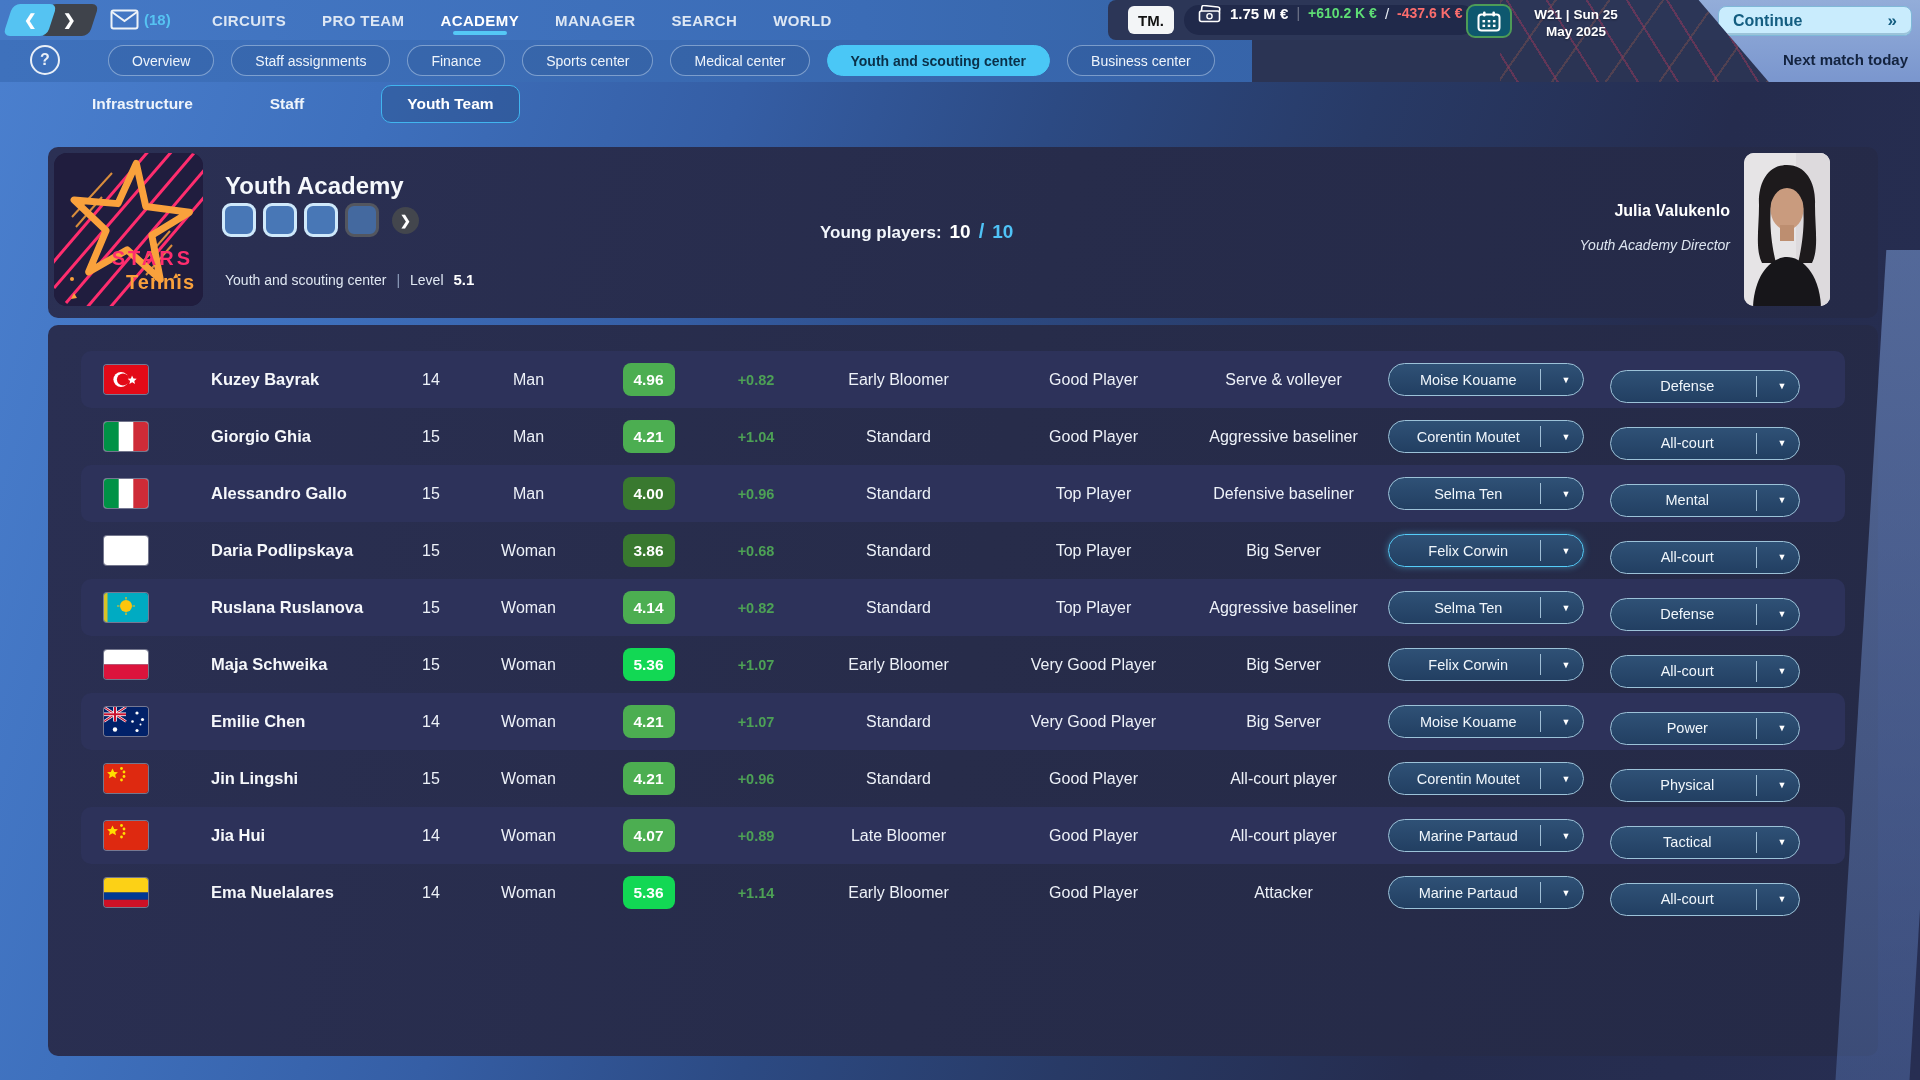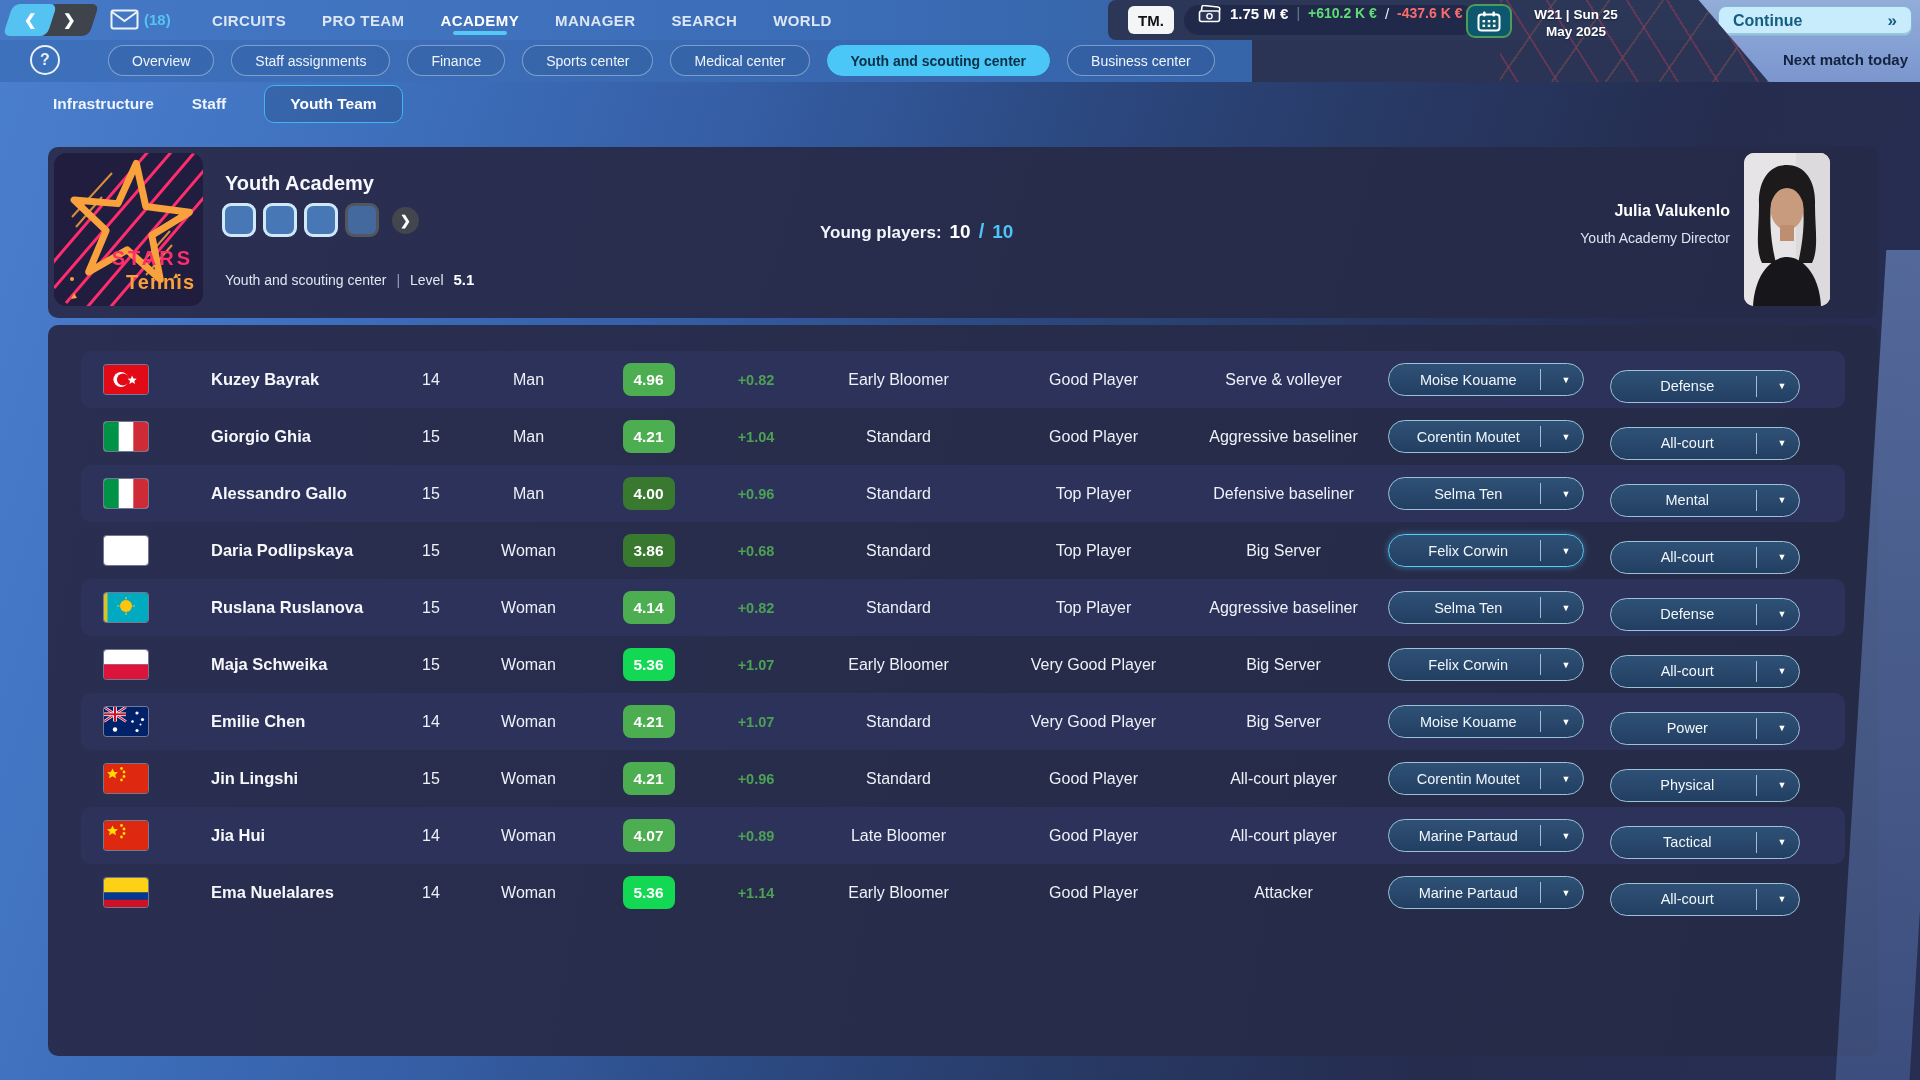--- a/index.html
+++ b/index.html
@@ -69,51 +69,51 @@
   .help-circle { position:absolute; left:30px; top:45px; width:30px; height:30px; border-radius:50%;
     border:2.5px solid #e9eff7; color:#e9eff7; display:flex; align-items:center; justify-content:center;
     font-weight:bold; font-size:16px; z-index:6; }
   .pills { position:absolute; left:108px; top:45px; display:flex; gap:17px; z-index:6; }
   .pill { height:31px; padding:0 23px; border-radius:16px; border:1px solid rgba(195,218,242,.5);
     background:rgba(22,45,90,.10); color:#eef4fb; font-size:14px; display:flex; align-items:center; cursor:pointer; }
   .pill.active { background:#4ac7f6; border-color:#4ac7f6; color:#0a3049; font-weight:bold; }
 
   
   .tabs { position:absolute; left:53px; top:84px; height:40px; display:flex; gap:38px; align-items:center; z-index:3; }
-  .tab { color:#eef4fb; font-size:15.5px; font-weight:600; cursor:pointer; }
+  .tab { color:#eef4fb; font-size:15.5px; font-weight:600; cursor:pointer;margin-left:39px; }
   .tab.active { border:1.5px solid #41b5ef; border-radius:10px; background:rgba(12,34,66,.18);
     height:38px; padding:0 25px; display:flex; align-items:center; color:#fff; }
 
   
   .header-panel { position:absolute; left:48px; top:147px; width:1830px; height:171px; border-radius:10px;
     background:linear-gradient(105deg,#2b3054,#272c4b 55%,#252a48); z-index:2; }
   .academy-logo { position:absolute; left:6px; top:6px; width:149px; height:153px; border-radius:13px;
     background:#201d3e; overflow:hidden; }
   .logo-text1 { position:absolute; left:0; right:10px; bottom:36px; text-align:right; color:#ff2d6e;
     font-weight:bold; font-size:20px; letter-spacing:3px; }
   .logo-text2 { position:absolute; left:0; right:8px; bottom:12px; text-align:right; color:#f9a13c;
     font-weight:bold; font-size:20px; letter-spacing:1px; }
-  .hp-title { position:absolute; left:177px; top:25px; color:#f5f8fc; font-size:20px; font-weight:bold; }
+  .hp-title { position:absolute; left:177px; top:25px; color:#f5f8fc; font-size:24px; font-weight:bold; }
   .slots { position:absolute; left:174px; top:56px; display:flex; align-items:center; gap:7px; }
   .slot { width:34px; height:34px; border-radius:9px; background:#4877b6; border:3px solid #cfe9fb; }
   .slot.inactive { border-color:#53565f; background:#44699f; }
   .slot-more { width:27px; height:27px; border-radius:50%; background:#43464d; margin-left:6px;
     display:flex; align-items:center; justify-content:center; color:#fff; font-weight:bold; font-size:13px; cursor:pointer; }
   .hp-sub { position:absolute; left:177px; top:124px; display:flex; align-items:baseline; gap:10px;
     color:#dfe7f2; font-size:14px; }
   .hp-sub .sep { color:#8fa0bd; }
   .hp-sub .lvl-val { color:#fff; font-weight:bold; font-size:15px; }
   .young { position:absolute; left:772px; top:73px; display:flex; align-items:baseline; gap:8px; }
   .young .yl { color:#f2f6fb; font-size:17px; font-weight:bold; }
   .young .cur { color:#fff; font-size:19px; font-weight:bold; }
   .young .sl { color:#4fc3f7; font-size:20px; font-weight:bold; }
   .young .max { color:#4fc3f7; font-size:19px; font-weight:bold; }
   .director { position:absolute; right:148px; top:55px; text-align:right; }
   .director .dn { color:#fff; font-size:16px; font-weight:bold; }
-  .director .dr { color:#dde5f0; font-size:14px; margin-top:10px; }
+  .director .dr { color:#dde5f0; font-size:14px; margin-top:17px;font-style:italic; }
   .avatar { position:absolute; left:1696px; top:6px; width:86px; height:153px; border-radius:10px;
     overflow:hidden; background:#e6e4e6; }
 
   
   .table-panel { position:absolute; left:48px; top:325px; width:1830px; height:731px; border-radius:10px;
     background:linear-gradient(100deg,#2a2f52,#272c4a 50%,#252a47); z-index:2; }
   .tgrid { display:grid; grid-template-columns:90px 220px 80px 115px 125px 90px 195px 195px 185px 220px 1fr; align-items:center; }
   .thead { margin:27px 33px 0 33px; height:50px; border-radius:8px;
     background:linear-gradient(to right, rgba(95,135,195,.30), rgba(75,105,165,.12) 45%, rgba(60,80,130,.05));
   }

